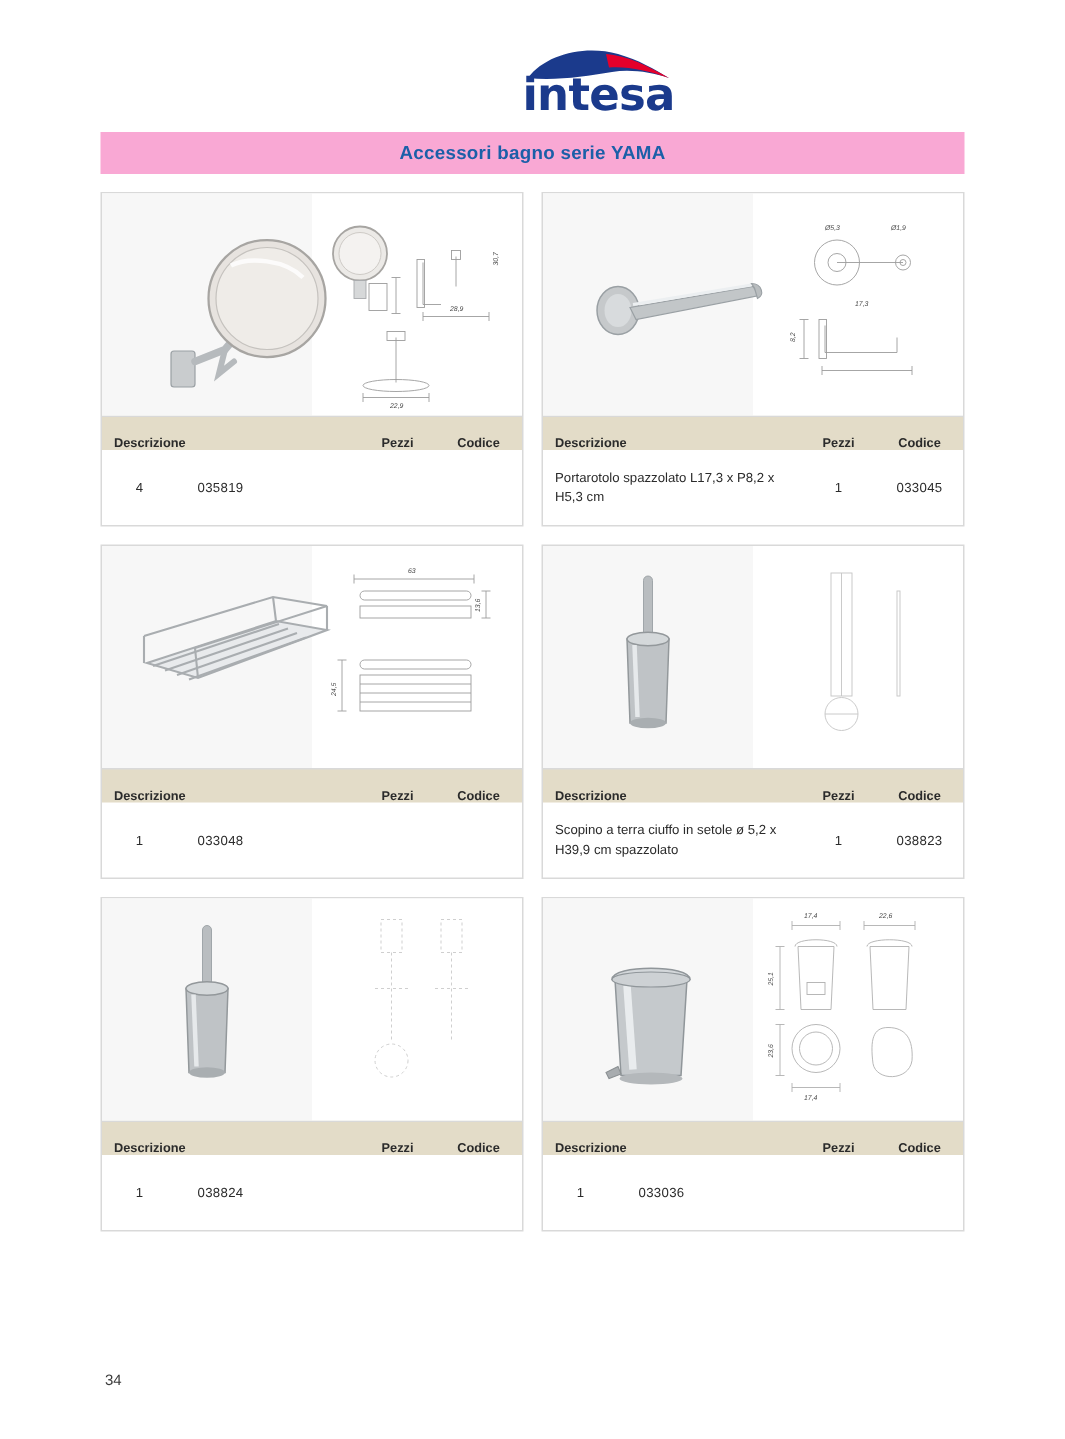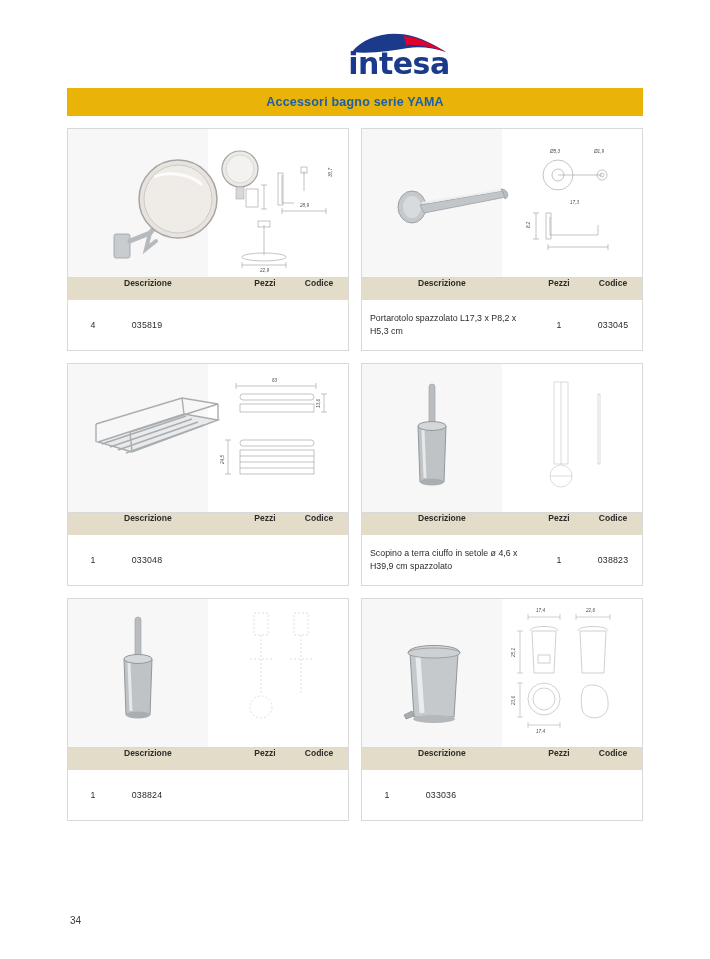--- a/index.html
+++ b/index.html
@@ -51,21 +51,21 @@
     color: #1b3a8c;
   }
 
   
   .title-band {
     position: absolute;
     top: 88px;
     left: 67px;
     width: 576px;
     height: 28px;
-    background: #eab308;
+    background: #f9a8d4;
     display: flex;
     align-items: center;
     justify-content: center;
   }
   .title-band span {
     color: #1b5fa8;
     font-size: 12.5px;
     font-weight: bold;
     letter-spacing: 0.2px;
   }
@@ -107,26 +107,25 @@
     width: 50%;
     height: 100%;
     background: #ffffff;
   }
   .card-image svg { position: absolute; left:0; top:0; }
 
   .row-head {
     background: #e3dcc8;
     height: 22px;
     display: flex;
-    align-items: flex-start;
+    align-items: flex-end;
     font-size: 8.5px;
     font-weight: bold;
     color: #2b2b2b;
     border-top: 1px solid #d9d9d9;
-    padding-left: 48px;
   }
   .row-head .c1 { flex: 1; padding-left: 8px; }
   .row-head .c2 { width: 50px; text-align: center; }
   .row-head .c3 { width: 58px; text-align: center; }
 
   .row-body {
     display: flex;
     align-items: center;
     min-height: 42px;
     font-size: 8.8px;
@@ -355,21 +354,21 @@
           <rect x="236" y="30" width="2" height="70"></rect>
         </g>
       </svg>
     </div>
     <div class="row-head">
       <div class="c1">Descrizione</div>
       <div class="c2">Pezzi</div>
       <div class="c3">Codice</div>
     </div>
     <div class="row-body">
-      <div class="c1">Scopino a terra ciuffo in setole ø 4,6 x H39,9 cm spazzolato</div>
+      <div class="c1">Scopino a terra ciuffo in setole ø 5,2 x H39,9 cm spazzolato</div>
       <div class="c2">1</div>
       <div class="c3">038823</div>
     </div>
   </div>
 
   <div class="card">
     <div class="card-image">
       <div class="photo-pane"></div>
       <div class="tech-pane"></div>
       <svg width="280" height="147" viewBox="0 0 280 147">

